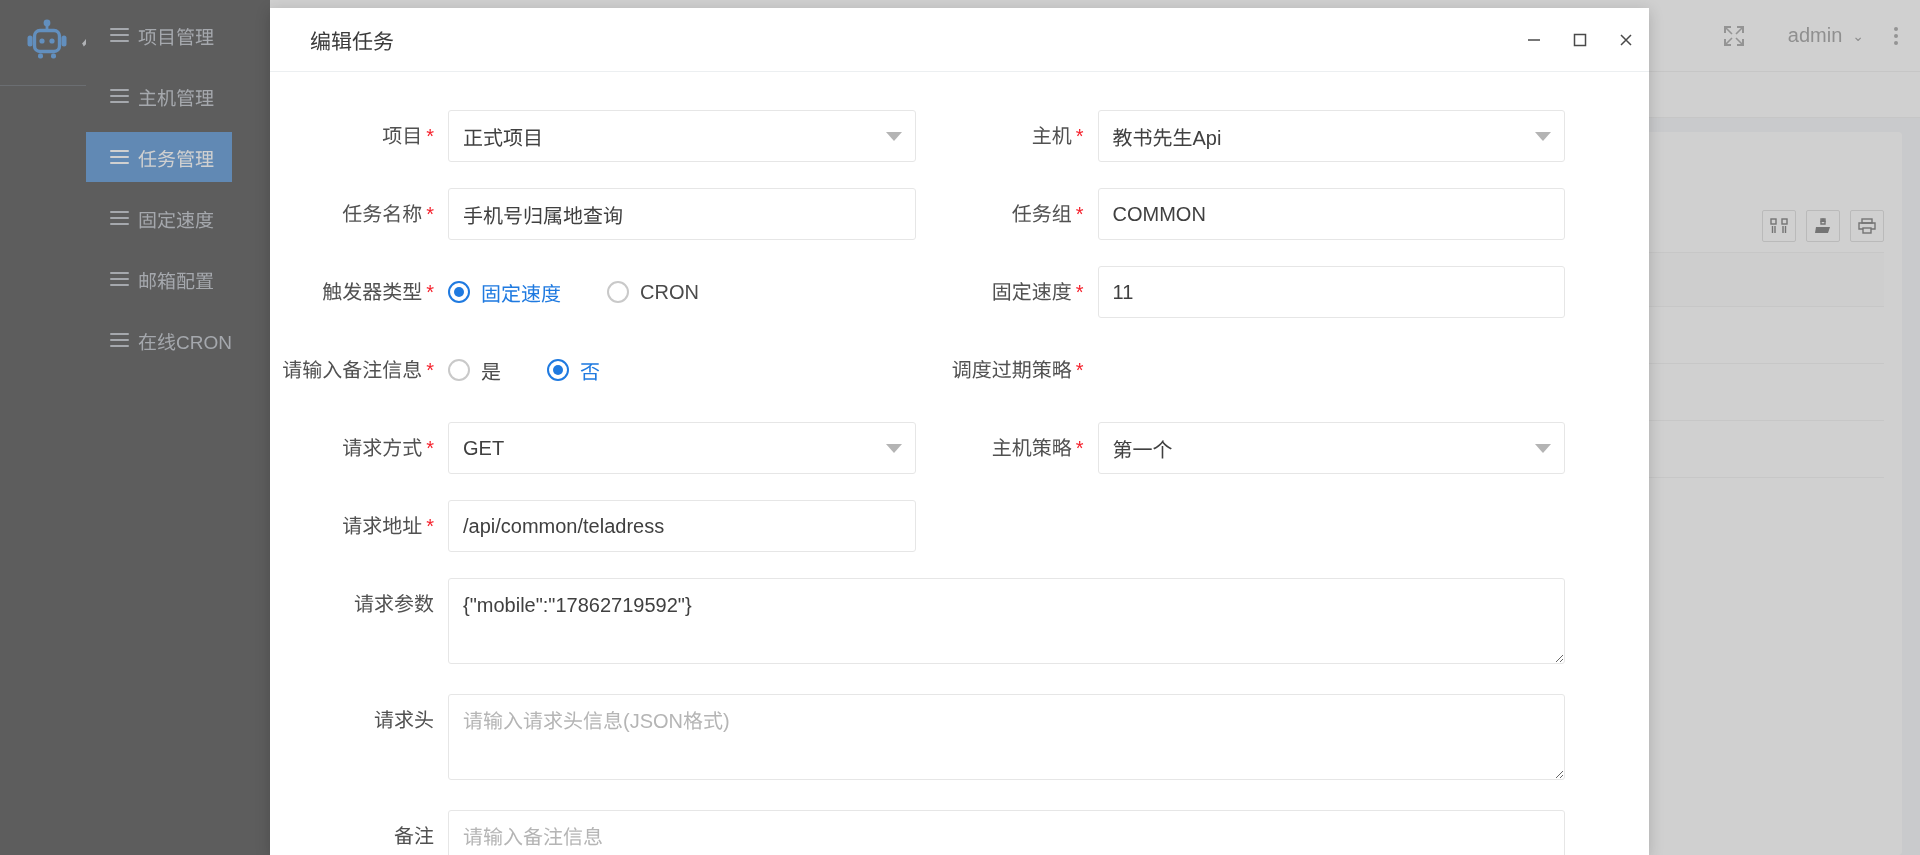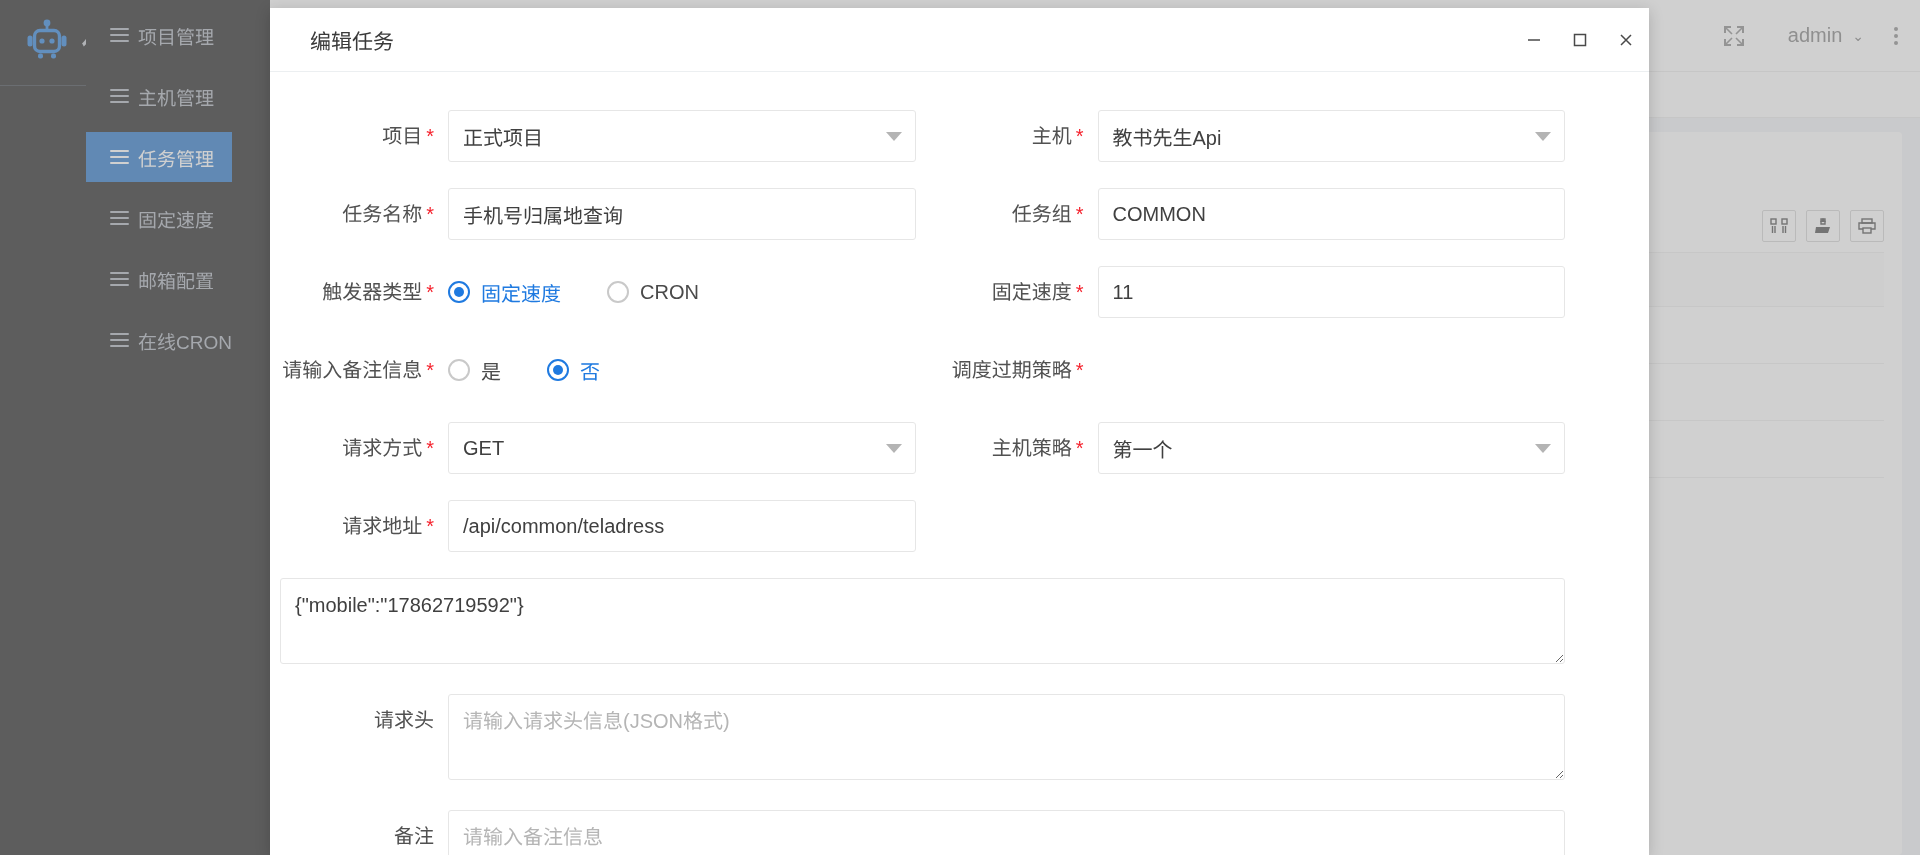--- a/index.html
+++ b/index.html
@@ -556,20 +556,21 @@
 
       <div class="form-row">
         <div class="fl-label"><span>请求地址</span><span class="req">*</span></div>
         <div class="fl-ctrl">
           <input class="inp" value="/api/common/teladress" style="">
         </div>
       </div>
       <div class="form-row"></div>
 
       <div class="form-row full">
+        <div class="fl-label"><span>请求参数</span></div>
         <div class="fl-ctrl">
           <textarea class="inp tall" style="">{"mobile":"17862719592"}</textarea>
         </div>
       </div>
 
       <div class="form-row full">
         <div class="fl-label"><span>请求头</span></div>
         <div class="fl-ctrl">
           <textarea class="inp tall" placeholder="请输入请求头信息(JSON格式)" style=""></textarea>
         </div>

